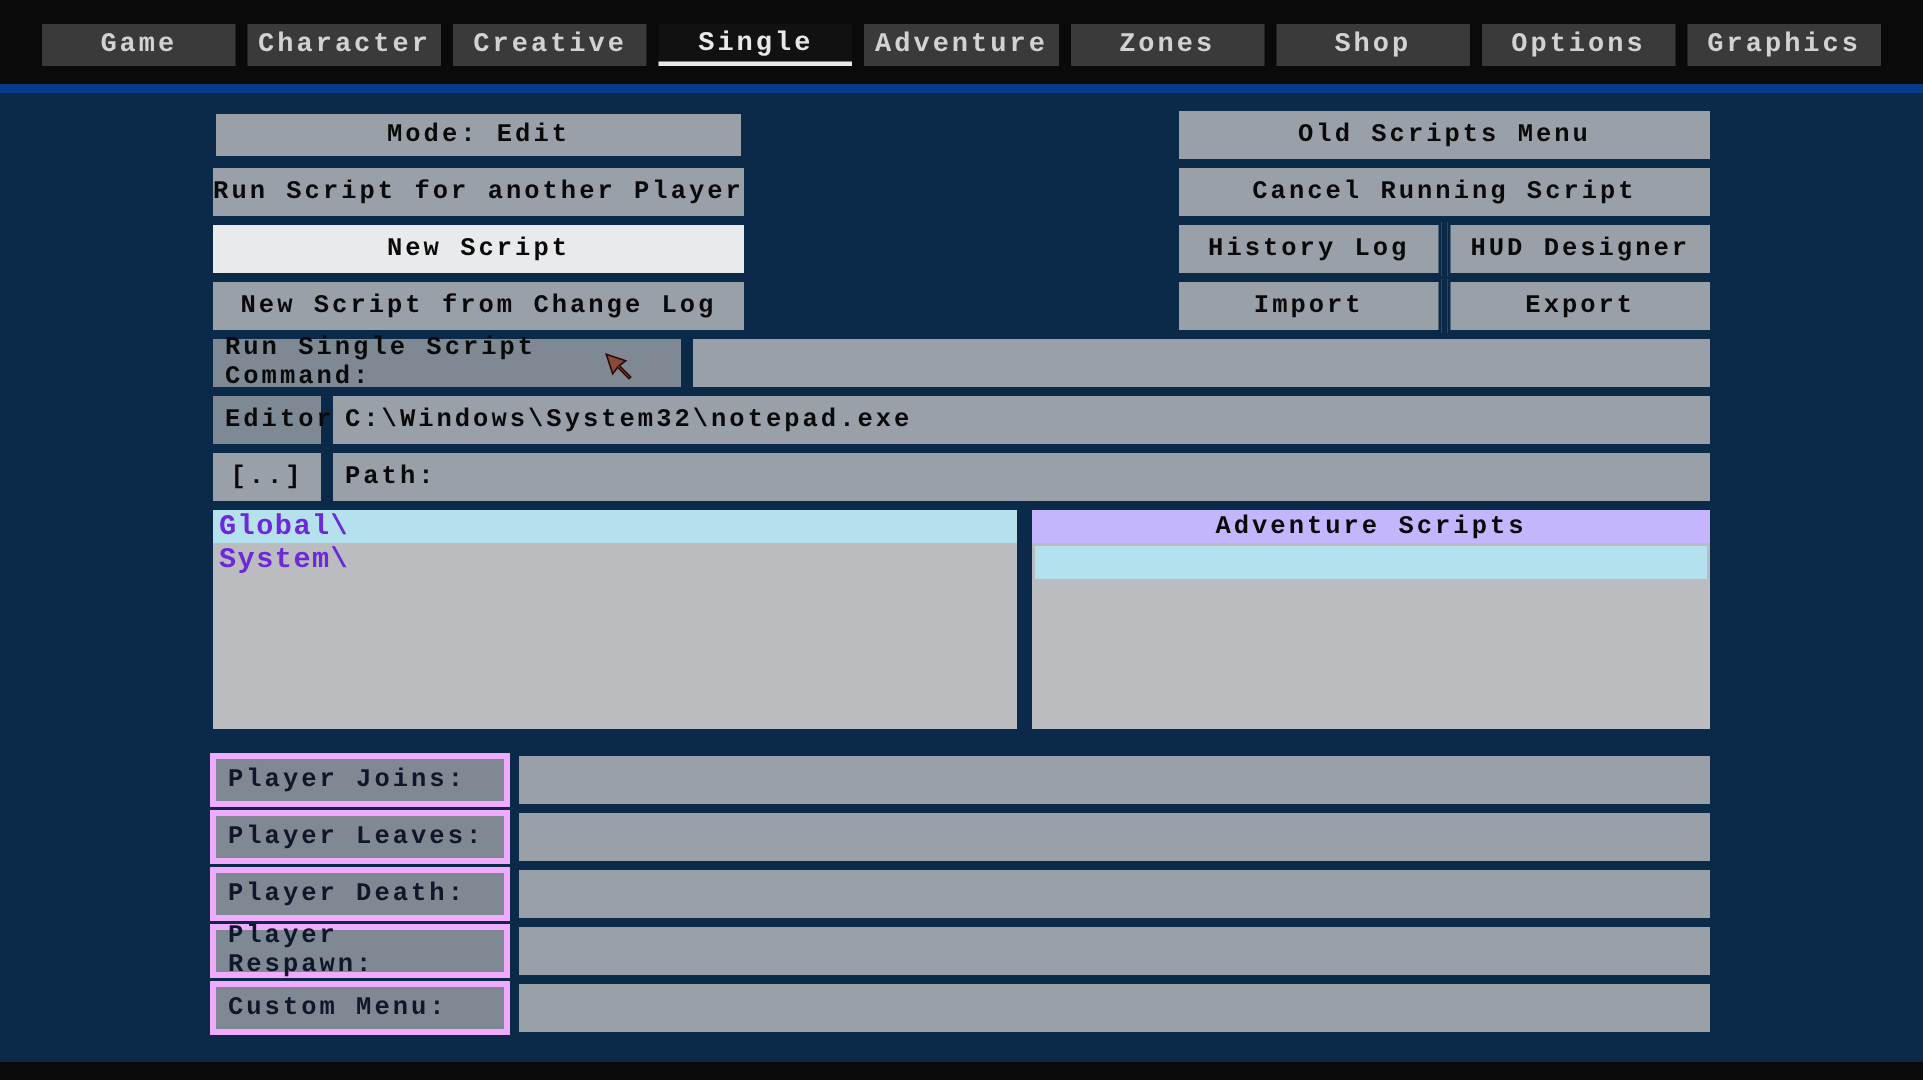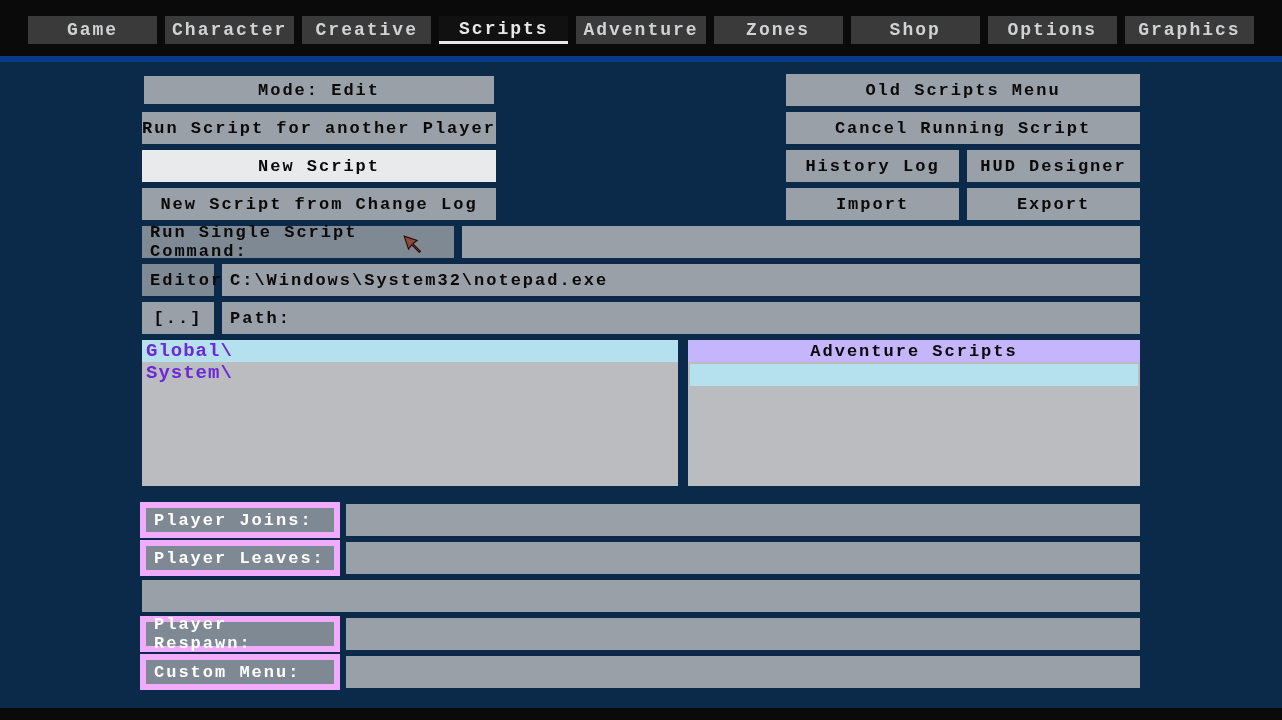--- a/index.html
+++ b/index.html
@@ -136,22 +136,22 @@
     margin: 2px 2px 0 2px;
   }
   .event-row {
     display: flex;
     gap: 4px;
     margin-bottom: 2px;
   }
   .event-label {
     width: 200px;
     background: #7e8994;
-    color: #ffffff;
-    border: 6px solid #f0abfc;
+    color: #0f172a;
+    border: 4px solid #f0abfc;
     display: flex;
     align-items: center;
     padding: 0 8px;
     font-size: 17px;
     height: 36px;
   }
   .event-value {
     flex: 1;
     background: #9aa0a8;
     border: 2px solid #0b2a4a;
@@ -167,21 +167,21 @@
     z-index: 10;
   }
 </style>
 </head>
 <body>
 
 <div class="top-tabs">
   <div class="tab">Game</div>
   <div class="tab">Character</div>
   <div class="tab">Creative</div>
-  <div class="tab active">Scripts</div>
+  <div class="tab active">Single</div>
   <div class="tab">Adventure</div>
   <div class="tab">Zones</div>
   <div class="tab">Shop</div>
   <div class="tab">Options</div>
   <div class="tab">Graphics</div>
 </div>
 <div class="divider"></div>
 
 <div class="main">
   <div class="content">
@@ -262,20 +262,21 @@
 
     <div class="event-row">
       <div class="event-label">Player Joins:</div>
       <div class="event-value"></div>
     </div>
     <div class="event-row">
       <div class="event-label">Player Leaves:</div>
       <div class="event-value"></div>
     </div>
     <div class="event-row">
+      <div class="event-label">Player Death:</div>
       <div class="event-value"></div>
     </div>
     <div class="event-row">
       <div class="event-label">Player Respawn:</div>
       <div class="event-value"></div>
     </div>
     <div class="event-row">
       <div class="event-label">Custom Menu:</div>
       <div class="event-value"></div>
     </div>

